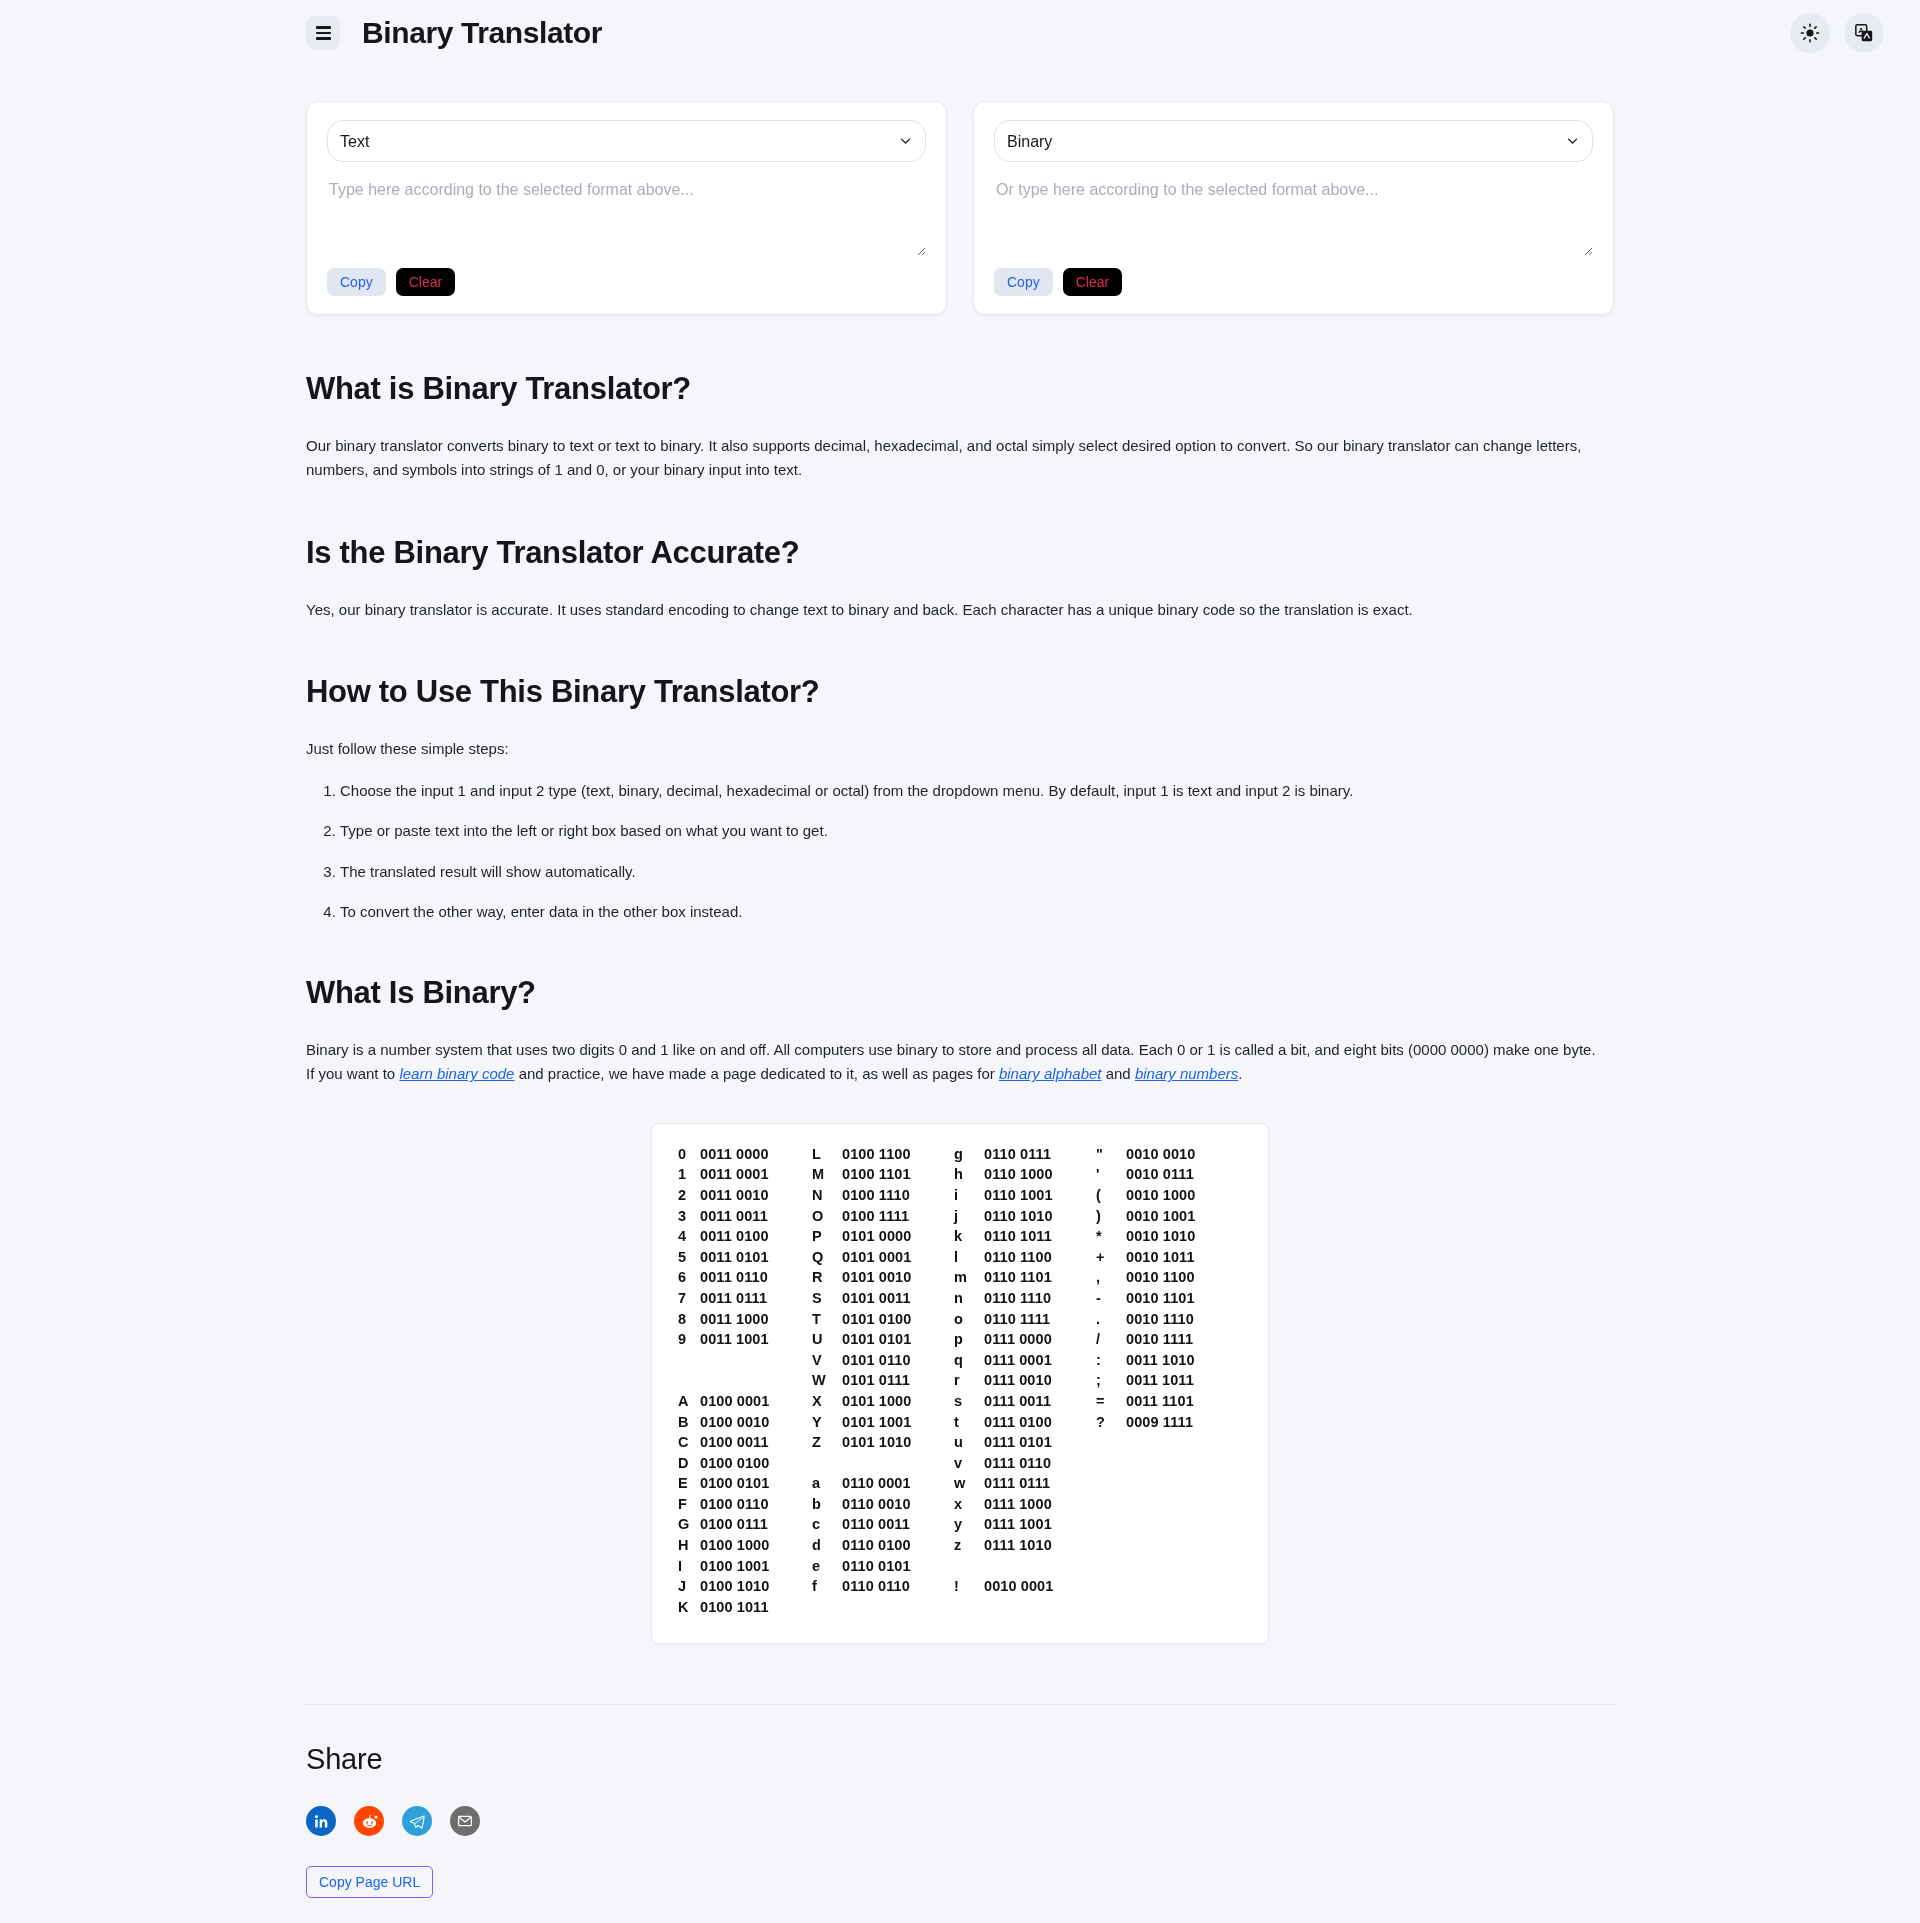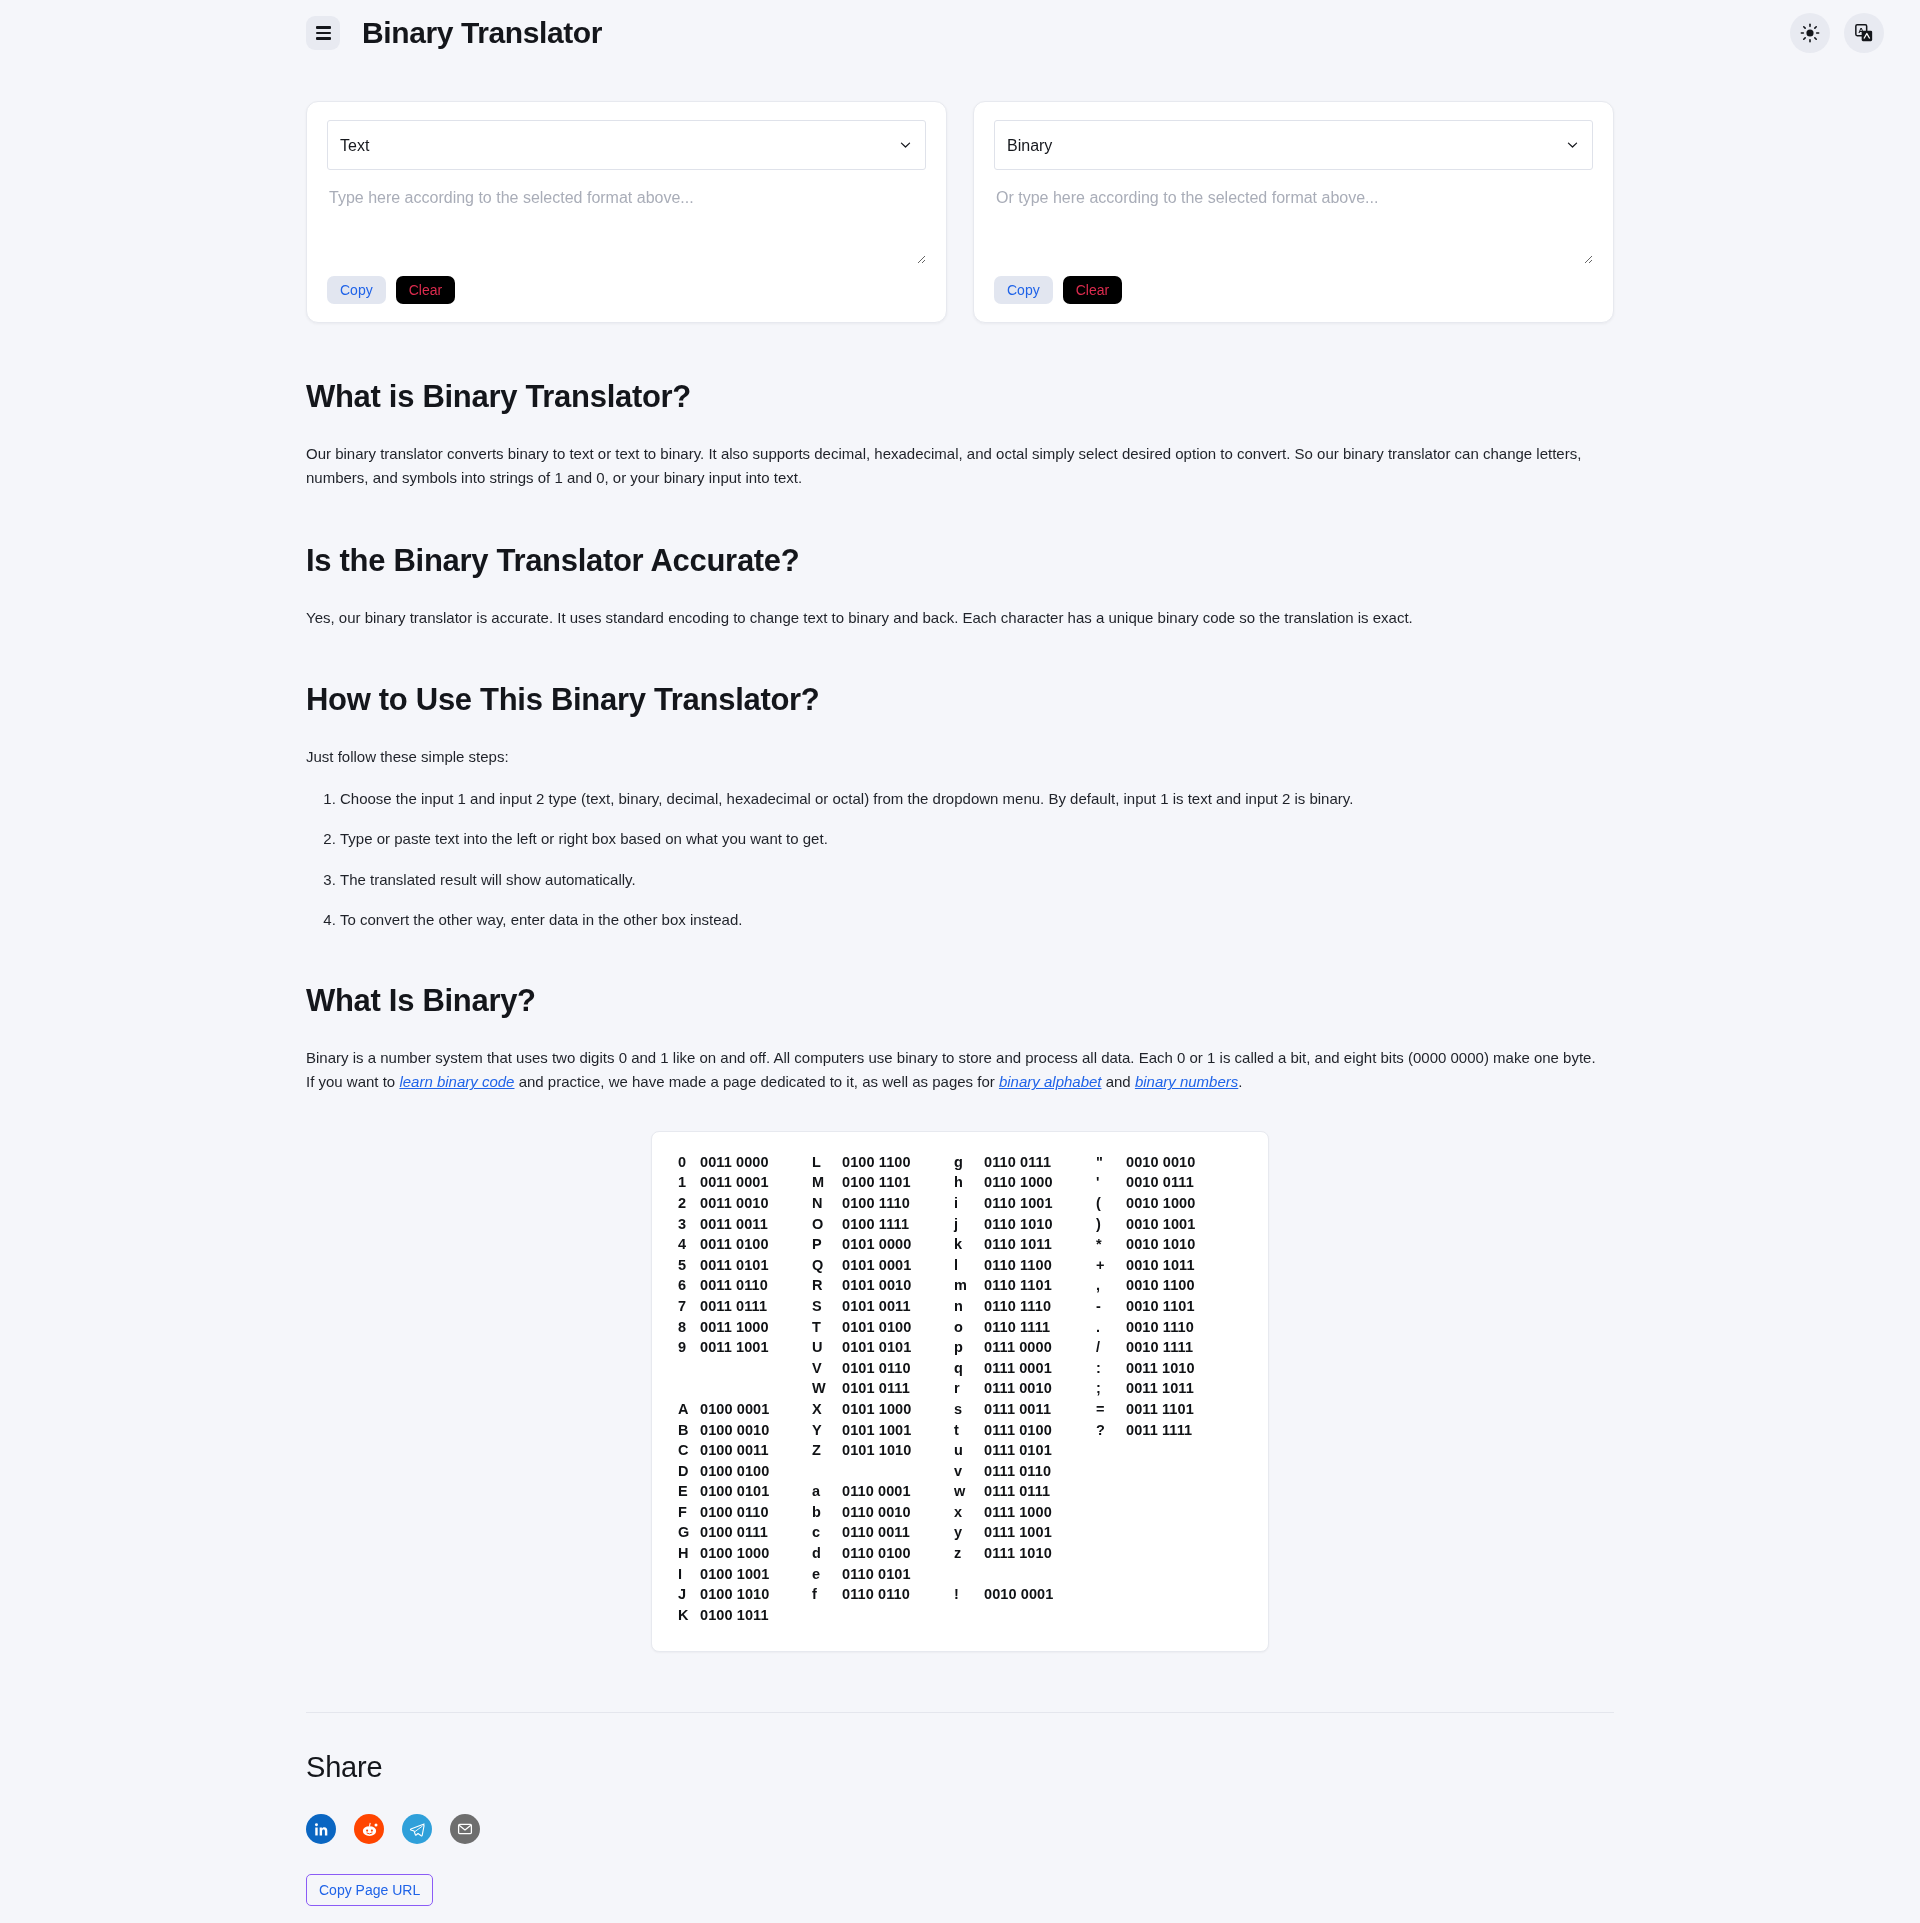--- a/index.html
+++ b/index.html
@@ -78,23 +78,23 @@
   .panel {
     flex: 1;
     background: #ffffff;
     border: 1px solid #e7e9ef;
     border-radius: 12px;
     box-shadow: 0 1px 3px rgba(20,22,30,0.05);
     padding: 18px 20px 18px 20px;
   }
   .fmt-select {
     width: 100%;
-    height: 50px;
+    height: 42px;
     border: 1px solid #dfe2ea;
-    border-radius: 3px;
+    border-radius: 16px;
     background: #ffffff;
     padding: 0 34px 0 12px;
     font-size: 16px;
     font-family: "Liberation Sans", sans-serif;
     color: #16181d;
     appearance: none;
     -webkit-appearance: none;
     cursor: pointer;
     position: relative;
   }
@@ -438,21 +438,21 @@
           <div class="bits">0111 0011</div>
           <div class="ch">=</div>
           <div class="bits">0011 1101</div>
           <div class="ch">B</div>
           <div class="bits">0100 0010</div>
           <div class="ch">Y</div>
           <div class="bits">0101 1001</div>
           <div class="ch">t</div>
           <div class="bits">0111 0100</div>
           <div class="ch">?</div>
-          <div class="bits">0011 1111</div>
+          <div class="bits">0009 1111</div>
           <div class="ch">C</div>
           <div class="bits">0100 0011</div>
           <div class="ch">Z</div>
           <div class="bits">0101 1010</div>
           <div class="ch">u</div>
           <div class="bits">0111 0101</div>
           <div class="ch"></div>
           <div class="bits"></div>
           <div class="ch">D</div>
           <div class="bits">0100 0100</div>

